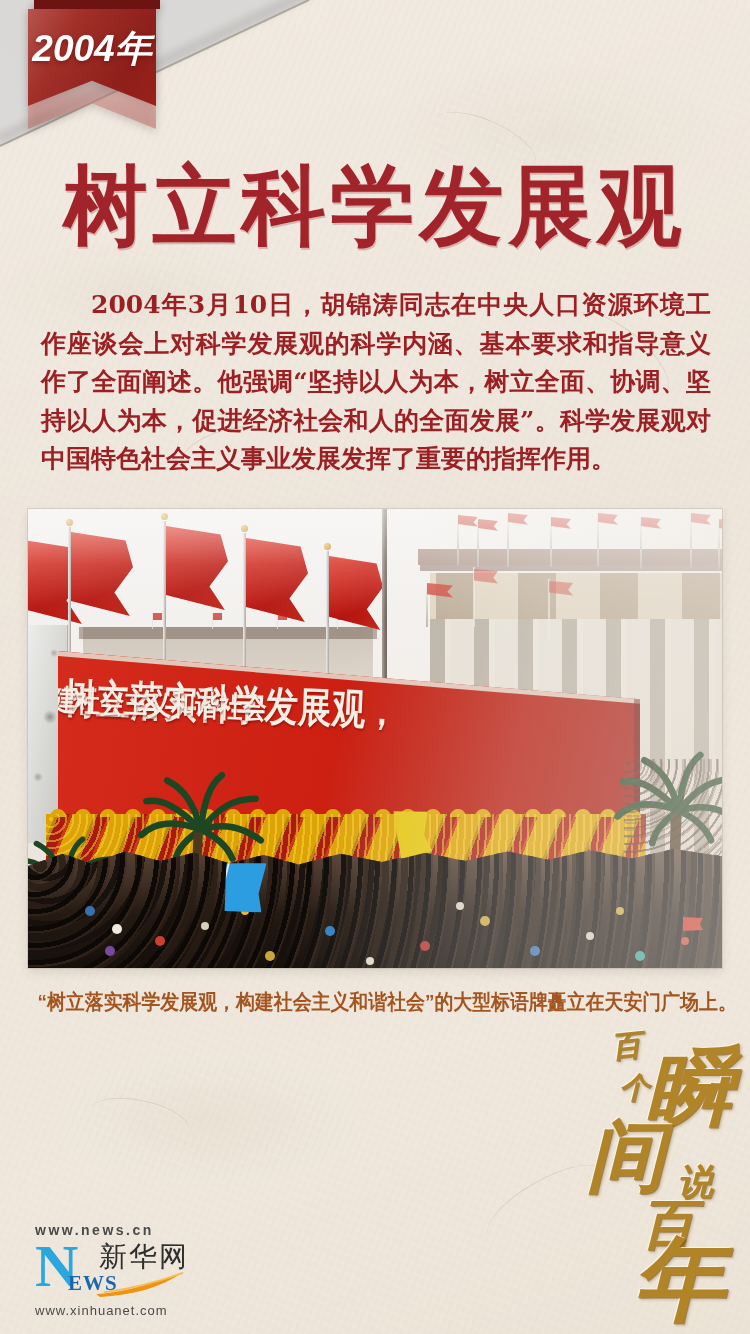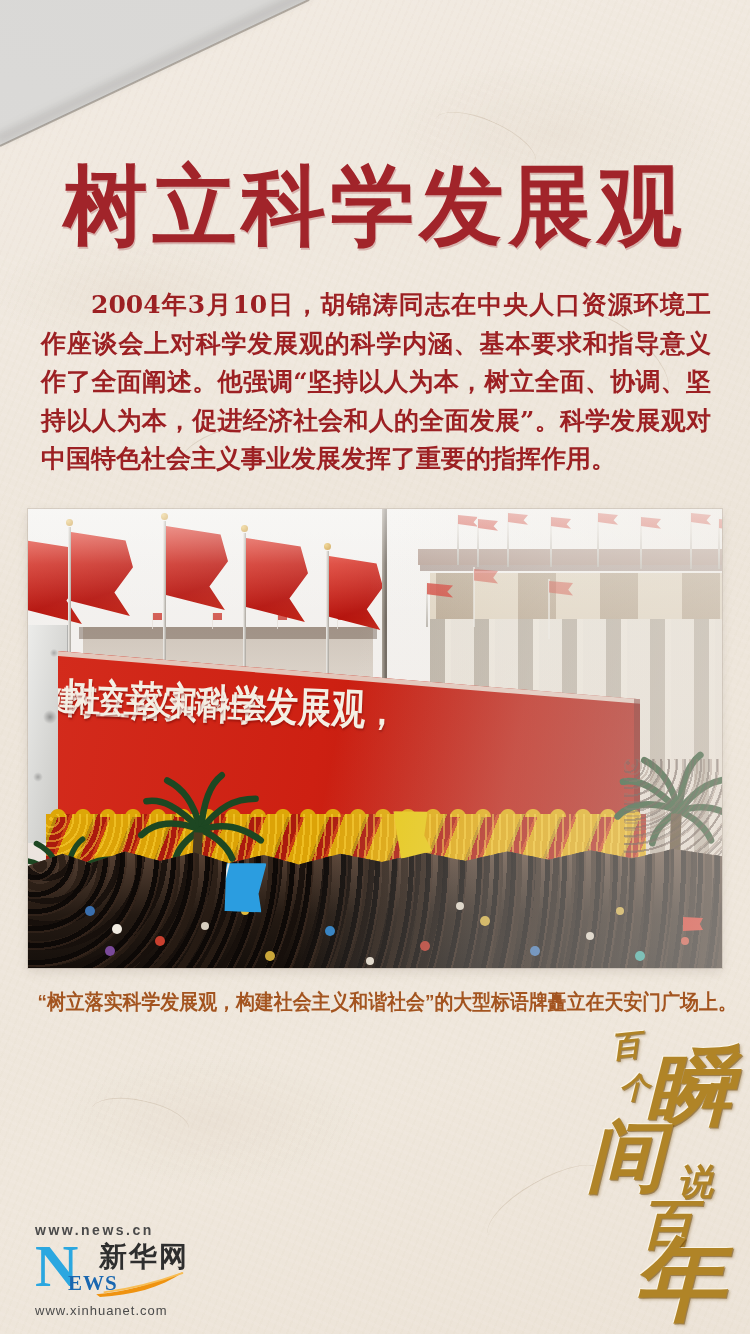--- a/index.html
+++ b/index.html
@@ -195,40 +195,46 @@
   .sc6 { left:58px;  top:208px; font-size:92px; }
 
   
   .logo { position:absolute; left:35px; top:1222px; width:170px; }
   .logo-top { font-size:14px; font-weight:bold; letter-spacing:2.5px; color:#4a4a4a; }
   .logo-mid { position:relative; height:60px; margin-top:2px; }
   .logo-n { position:absolute; left:0; top:-8px; font-size:60px; font-weight:bold;
             color:#2ba7e0; font-family:"Liberation Serif",serif; }
   .logo-ews { position:absolute; left:33px; top:31px; font-size:21px; font-weight:bold;
             letter-spacing:1px; color:#1a67b0; font-family:"Liberation Serif",serif; }
-  .logo-cn { position:absolute; left:64px; top:-2px; font-size:28px; font-weight:bold;
+  .logo-cn { position:absolute; left:64px; top:-2px; font-size:28px; font-weight:normal;
             color:#2e2e2e; letter-spacing:2px; }
   .swoosh { position:absolute; left:58px; top:30px; width:96px; height:28px; }
   .logo-bottom { font-size:13px; color:#4a4a4a; letter-spacing:1px; margin-top:3px; }
 </style>
 </head>
 <body>
 
 <div class="page">
 
   <div class="paper">
     <i class="fiber fb1"></i>
     <i class="fiber fb2"></i>
     <i class="fiber fb3"></i>
     <i class="fiber fb4"></i>
     <i class="fiber fb5"></i>
   </div>
   <div class="edge-glow"></div>
   <div class="edge-line"></div>
 
+  <div class="ribbon">
+    <div class="ribbon-band"></div>
+    <div class="ribbon-tail"></div>
+    <div class="ribbon-body"></div>
+    <div class="ribbon-year">2004年</div>
+  </div>
 
   <h1 class="main-title">树立科学发展观</h1>
 
   <p class="intro">2004年3月10日，胡锦涛同志在中央人口资源环境工作座谈会上对科学发展观的科学内涵、基本要求和指导意义作了全面阐述。他强调“坚持以人为本，树立全面、协调、坚持以人为本，促进经济社会和人的全面发展”。科学发展观对中国特色社会主义事业发展发挥了重要的指挥作用。</p>
 
   <div class="photo">
     <div class="gh">
       <div class="gh-roof"></div>
       <div class="gh-frieze"></div>
       <div class="gh-cols"></div>

